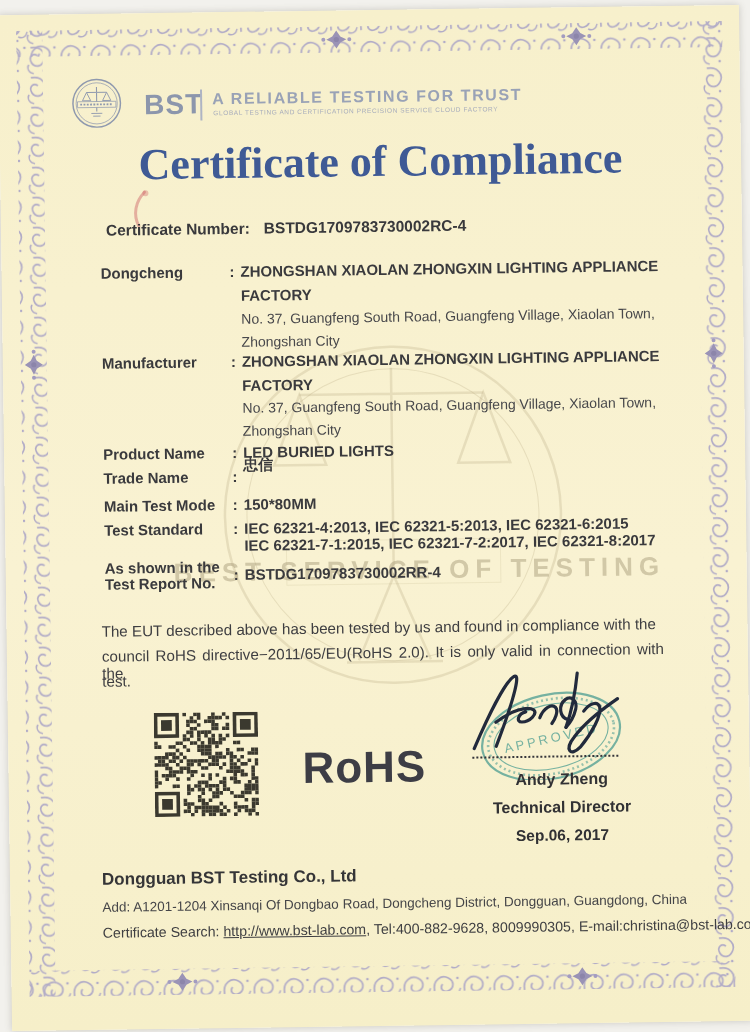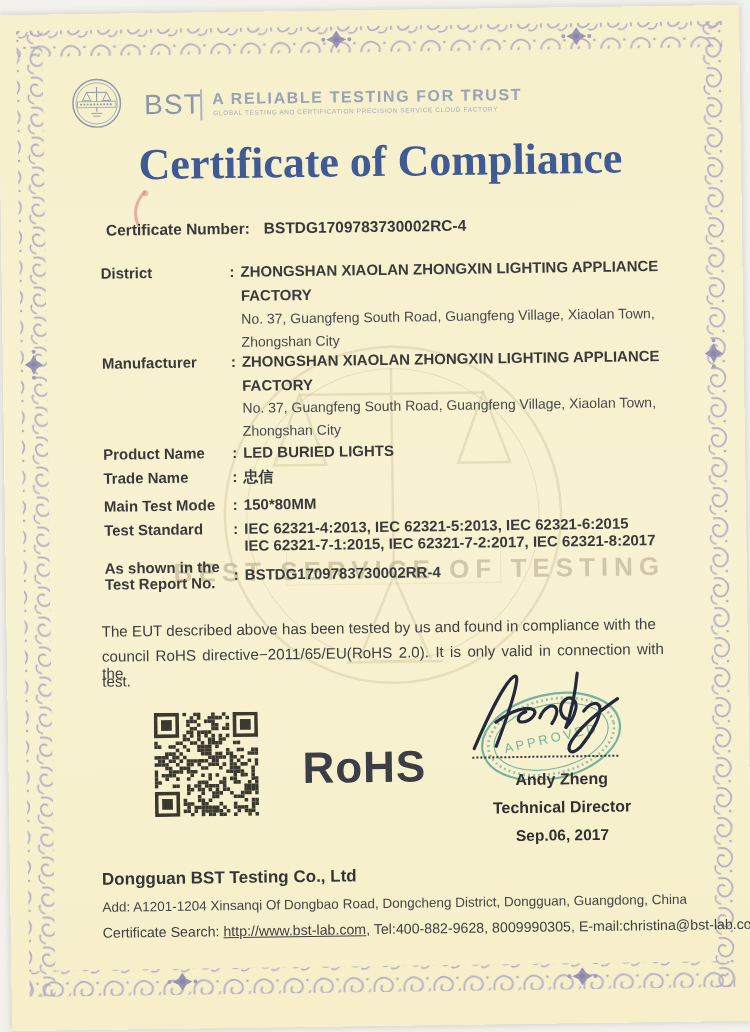--- a/index.html
+++ b/index.html
@@ -6,21 +6,21 @@
   body{background:#e9e8e4;font-family:"Liberation Sans",sans-serif;}
   .scan{position:relative;width:750px;height:1032px;background:#f2f1ed;overflow:hidden;}
   .page{position:absolute;left:5px;top:10px;width:741px;height:1016px;
         background:linear-gradient(180deg,#f7f0cc 0%,#f9f2d2 55%,#f6efc9 100%);
         transform:rotate(-0.8deg);transform-origin:50% 50%;
         box-shadow:0 0 7px rgba(80,75,60,.25);}
   .abs{position:absolute;}
   svg{display:block;}
   .frame-svg,.wm-svg{position:absolute;left:0;top:0;pointer-events:none;}
 
-  .brand{position:absolute;font-weight:normal;font-size:28px;letter-spacing:1px;color:#8c96ac;}
+  .brand{position:absolute;font-weight:bold;font-size:28px;letter-spacing:1px;color:#8c96ac;}
   .hdr-div{position:absolute;width:2px;background:#aeb4c4;}
   .tagline{position:absolute;font-size:16px;font-weight:bold;letter-spacing:1.6px;color:#99a2b6;}
   .tagline-sub{position:absolute;font-size:6.5px;letter-spacing:.6px;color:#a9aebc;}
 
   .title{position:absolute;left:0;width:100%;text-align:center;text-indent:20px;
          font-family:"Liberation Serif",serif;font-weight:bold;font-size:44px;color:#3f5a95;}
 
   .certline{position:absolute;font-size:15.5px;font-weight:bold;color:#39393c;}
   .certline .num{margin-left:14px;}
 
@@ -115,41 +115,41 @@
     <div class="hdr-div" style="left:201px;top:77px;height:31px"></div>
     <div class="tagline" style="left:213px;top:78px">A RELIABLE TESTING FOR TRUST</div>
     <div class="tagline-sub" style="left:214px;top:97px">GLOBAL TESTING AND CERTIFICATION PRECISION SERVICE CLOUD FACTORY</div>
 
     <div class="title" style="top:126px">Certificate of Compliance</div>
 
     <div class="certline" style="left:105px;top:208px">
       <span>Certificate Number:</span><span class="num">BSTDG1709783730002RC-4</span>
     </div>
 
-    <div class="lbl" style="top:251px">District</div>
+    <div class="lbl" style="top:251px">Dongcheng</div>
     <div class="sep" style="top:251px">:</div>
     <div class="val" style="top:251px">ZHONGSHAN XIAOLAN ZHONGXIN LIGHTING APPLIANCE</div>
     <div class="val" style="top:275px">FACTORY</div>
     <div class="addr" style="top:299px">No. 37, Guangfeng South Road, Guangfeng Village, Xiaolan Town,</div>
     <div class="addr" style="top:322px">Zhongshan City</div>
 
     <div class="lbl" style="top:341px">Manufacturer</div>
     <div class="sep" style="top:341px">:</div>
     <div class="val" style="top:341px">ZHONGSHAN XIAOLAN ZHONGXIN LIGHTING APPLIANCE</div>
     <div class="val" style="top:365px">FACTORY</div>
     <div class="addr" style="top:388px">No. 37, Guangfeng South Road, Guangfeng Village, Xiaolan Town,</div>
     <div class="addr" style="top:411px">Zhongshan City</div>
 
     <div class="lbl" style="top:432px">Product Name</div>
     <div class="sep" style="top:432px">:</div>
     <div class="val" style="top:432px">LED BURIED LIGHTS</div>
 
     <div class="lbl" style="top:456px">Trade Name</div>
     <div class="sep" style="top:456px">:</div>
-    <div class="val" style="top:456px">忠信</div>
+    <div class="val" style="top:444px">忠信</div>
 
     <div class="lbl" style="top:484px">Main Test Mode</div>
     <div class="sep" style="top:484px">:</div>
     <div class="val" style="top:484px">150*80MM</div>
 
     <div class="lbl" style="top:508px">Test Standard</div>
     <div class="sep" style="top:508px">:</div>
     <div class="val" style="top:508px">IEC 62321-4:2013, IEC 62321-5:2013, IEC 62321-6:2015</div>
     <div class="val" style="top:525px">IEC 62321-7-1:2015, IEC 62321-7-2:2017, IEC 62321-8:2017</div>
 

